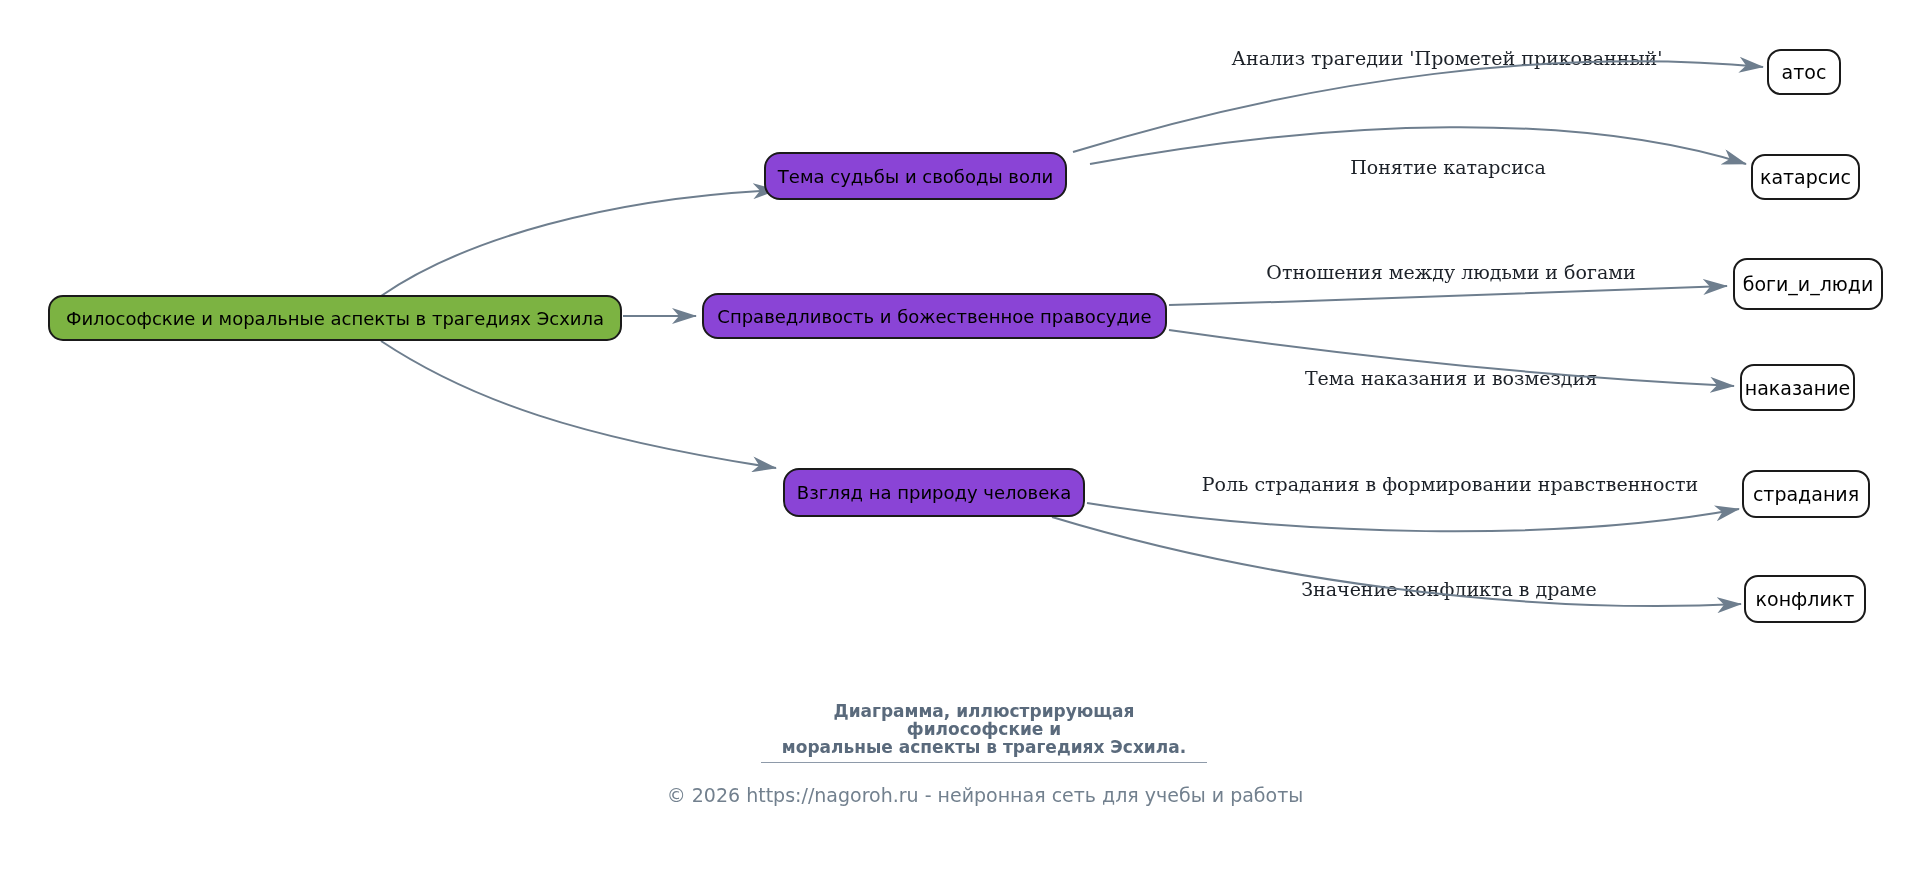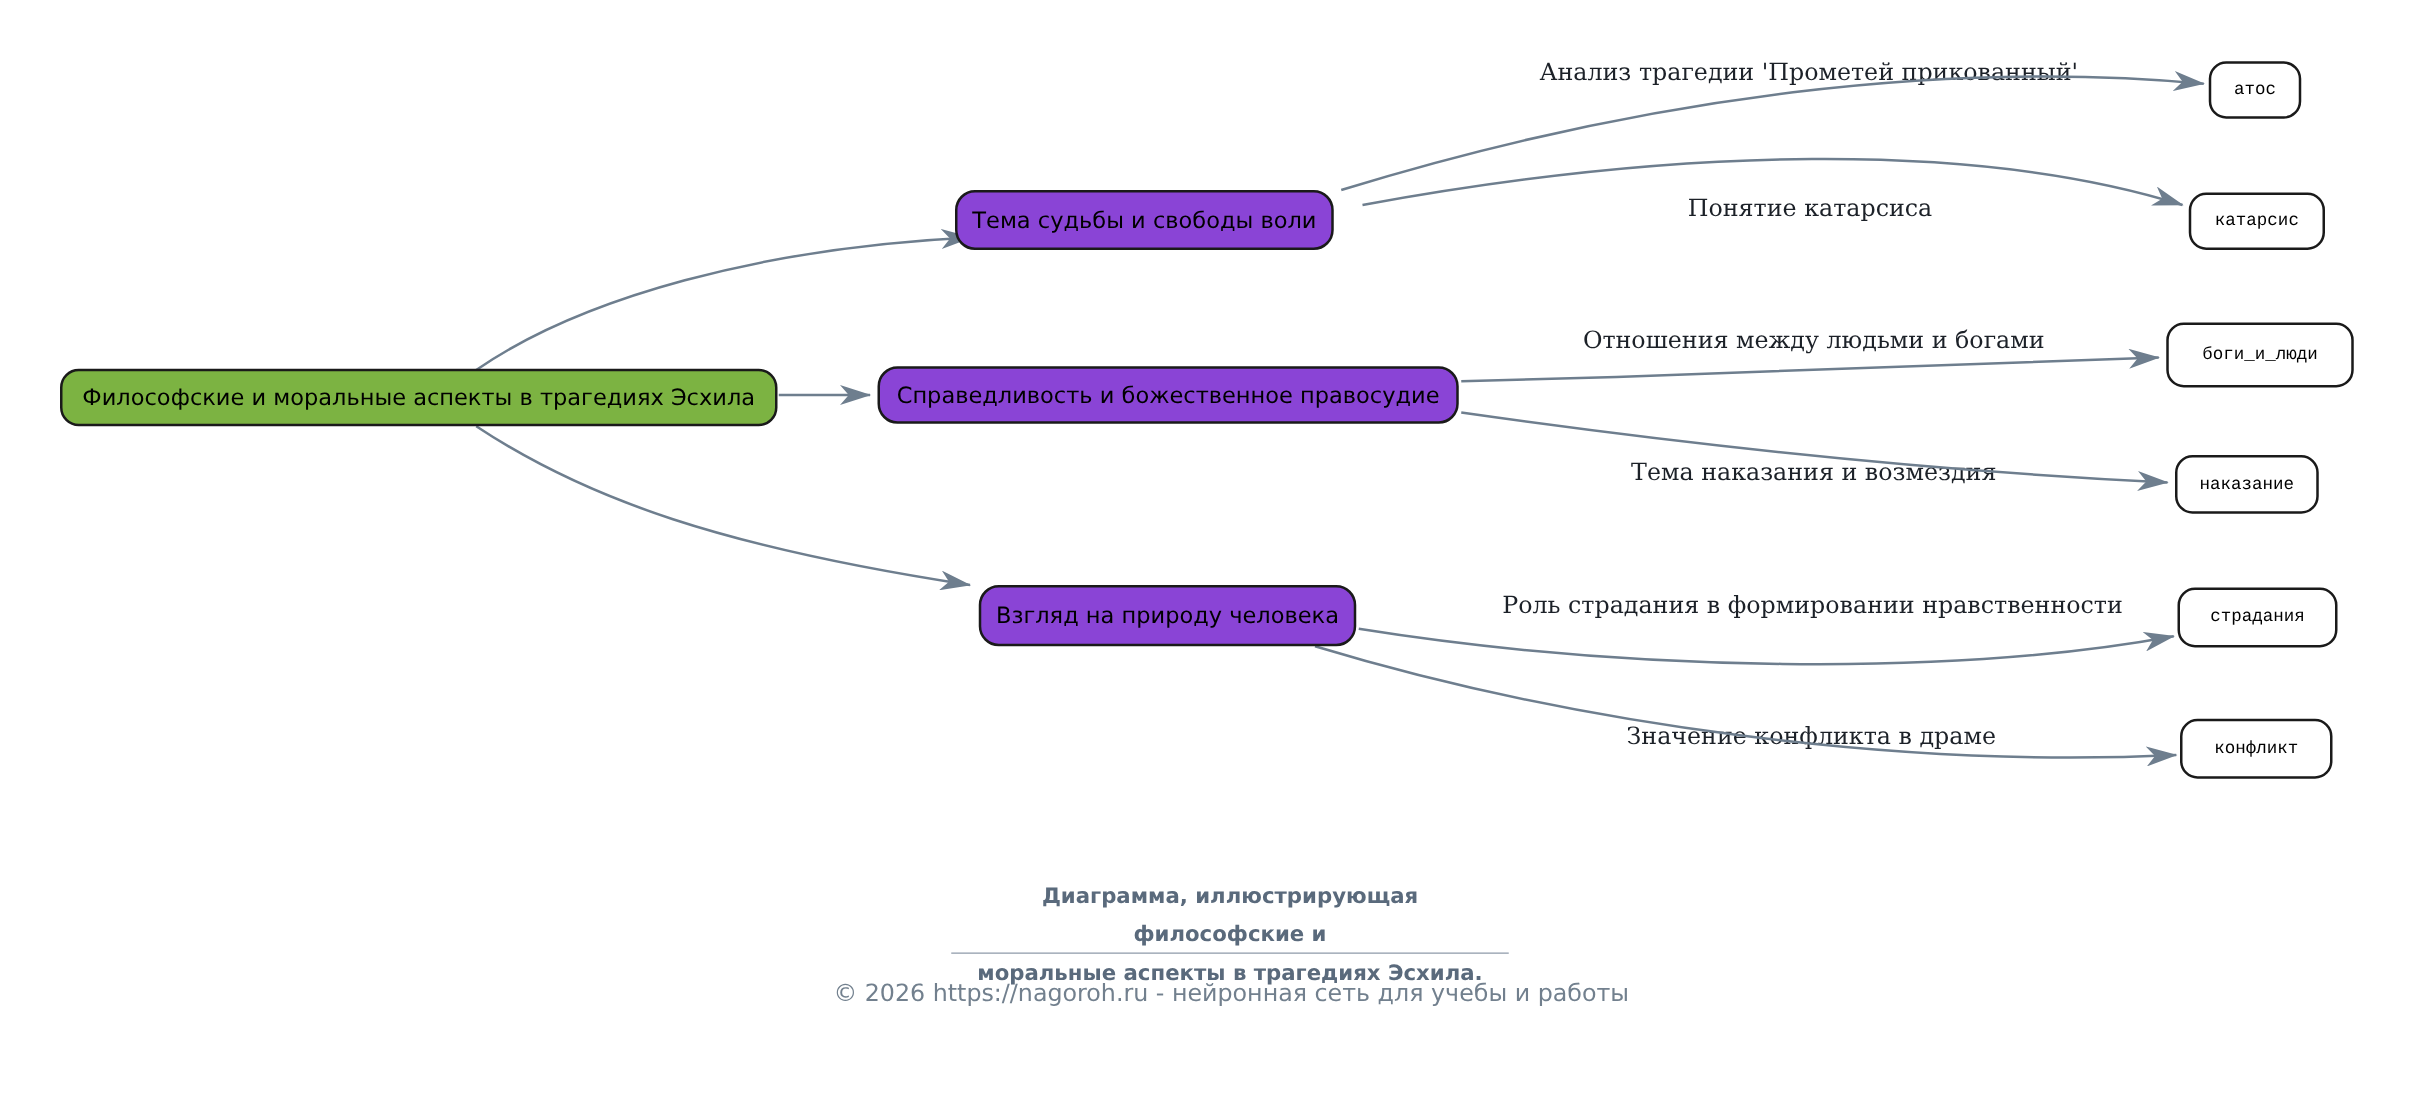--- a/index.html
+++ b/index.html
@@ -6,26 +6,26 @@
   #stage{position:relative;width:1928px;height:879px;background:var(--background,#fff);
          font-family:"DejaVu Sans",sans-serif;overflow:hidden;}
   #edges{position:absolute;left:0;top:0;z-index:2;pointer-events:none;}
   .edge{fill:none;stroke:var(--edge,#6e7e8e);stroke-width:2px;}
   .arrowhead{fill:var(--edge,#6e7e8e);}
   .node{position:absolute;z-index:3;display:flex;align-items:center;justify-content:center;
         box-sizing:border-box;border:2px solid var(--node-border,#1a1a1a);color:#000;
         white-space:nowrap;}
   .root-node{background:var(--root-fill,#7cb342);border-radius:15px;font-size:18px;}
   .branch-node{background:var(--branch-fill,#8a44d6);border-radius:16px;font-size:18px;}
-  .leaf-node{background:var(--leaf-fill,#ffffff);border-radius:14px;font-size:14px;font-family:Liberation Mono, monospace;}
+  .leaf-node{background:var(--leaf-fill,#ffffff);border-radius:14px;font-size:19px;}
   .edge-label{position:absolute;z-index:1;transform:translate(-50%,-50%);
               font-family:"DejaVu Serif",serif;font-size:19px;
               color:var(--edge-label-text,#1c2128);white-space:nowrap;}
   .caption{position:absolute;z-index:1;width:440px;text-align:center;
-           font-weight:bold;font-size:17px;line-height:31px;color:var(--caption-text,#5a6a7c);}
+           font-weight:bold;font-size:17px;line-height:18px;color:var(--caption-text,#5a6a7c);}
   .caption span{display:block;}
   .footer-rule{position:absolute;z-index:1;border-top:1px solid var(--rule,#8e9aa9);height:0;}
   .copyright{position:absolute;z-index:1;transform:translateX(-50%);white-space:nowrap;
              font-size:19px;color:var(--copyright-text,#72808e);}
 </style>
 </head>
 <body>
 
 <div id="stage">
 

